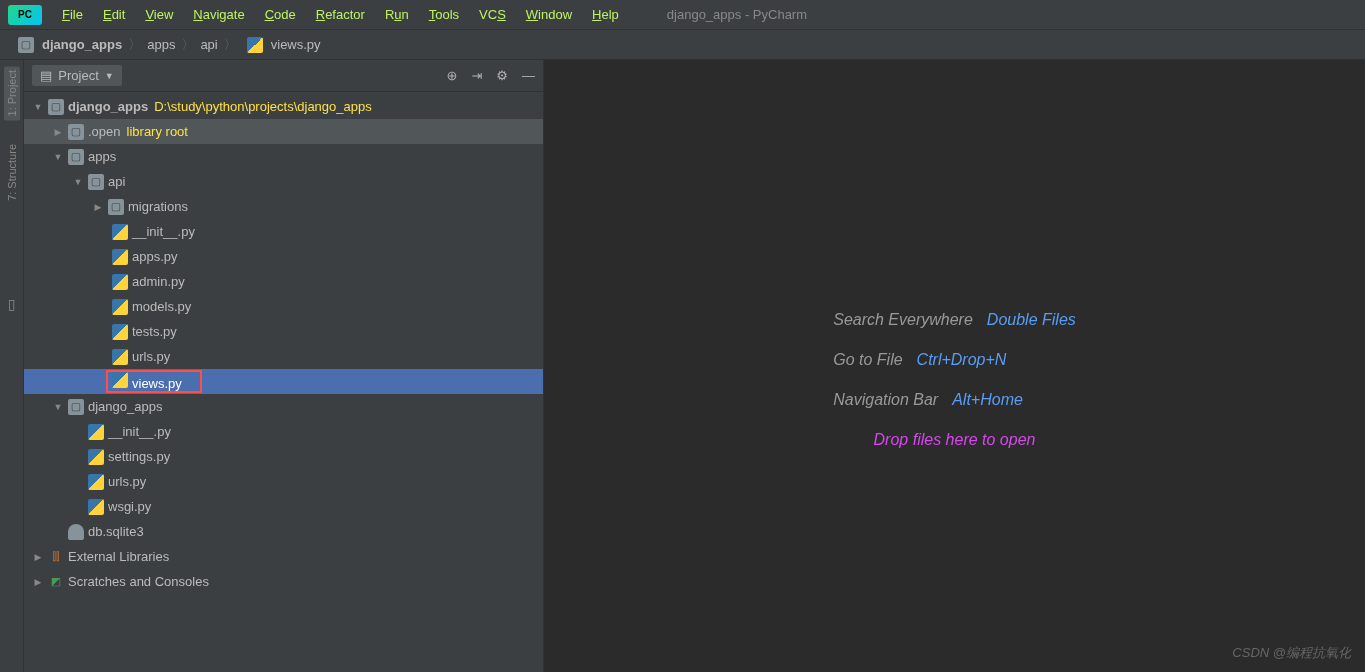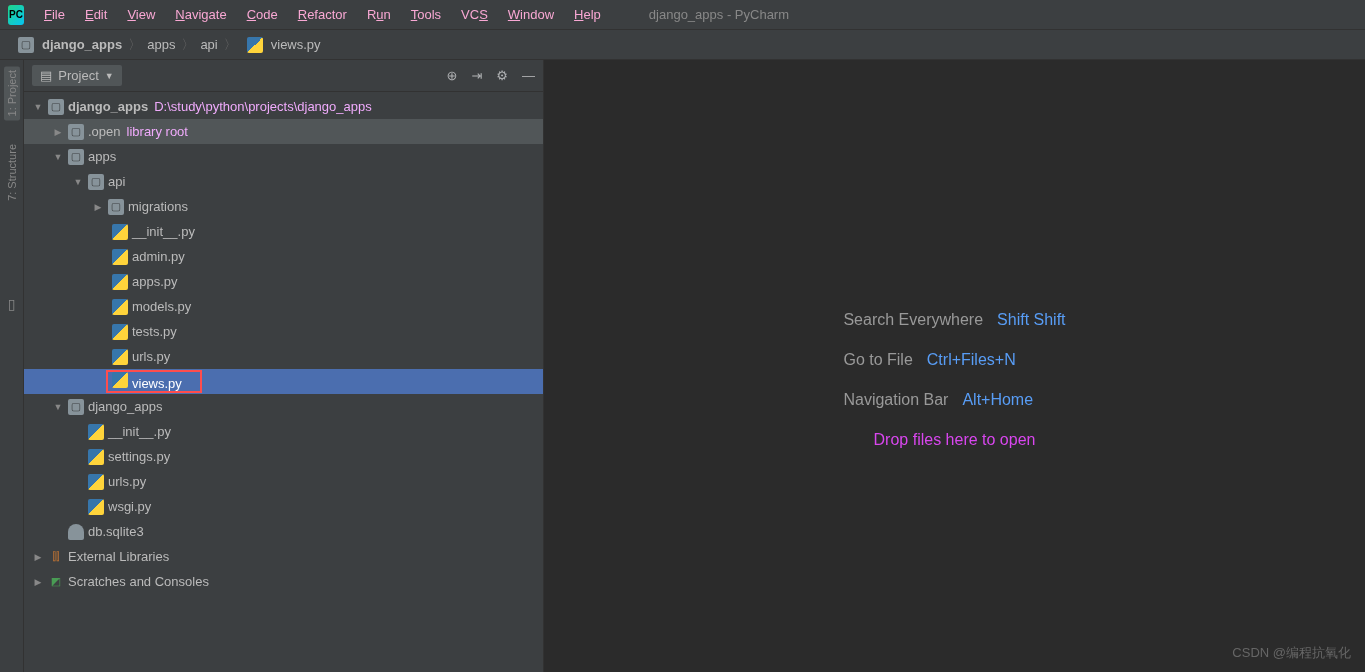--- a/index.html
+++ b/index.html
@@ -1,21 +1,21 @@
 <!DOCTYPE html>
 <html><head>
 <meta charset="utf-8">
 <style>
 * { margin: 0; padding: 0; box-sizing: border-box; font-family: "Segoe UI", Arial, sans-serif; }
 body { background: #3c3f41; color: #bbbbbb; width: 1365px; height: 672px; overflow: hidden; font-size: 13px; }
 
 .titlebar { height: 30px; display: flex; align-items: center; padding: 0 8px; background: #3c3f41; border-bottom: 1px solid #323232; }
-.app-icon { width: 16px; height: 20px; background: linear-gradient(135deg, #21d789, #07c3f2); border-radius: 3px; margin-right: 12px; display:flex; align-items:center; justify-content:center; color:#000; font-size:10px; font-weight:bold; }
+.app-icon { width: 34px; height: 20px; background: linear-gradient(135deg, #21d789, #07c3f2); border-radius: 3px; margin-right: 12px; display:flex; align-items:center; justify-content:center; color:#000; font-size:10px; font-weight:bold; }
 .menu { display: flex; gap: 4px; }
-.menu-item { padding: 2px 8px; cursor: pointer; color: #f9a8d4; }
+.menu-item { padding: 2px 8px; cursor: pointer; color: #bef264; }
 .menu-item u { text-decoration: underline; }
 .win-title { margin-left: 40px; color: #888888; }
 
 .navbar { height: 30px; display: flex; align-items: center; padding: 0 10px; background: #3c3f41; border-bottom: 1px solid #323232; }
 .crumb { color: #bbbbbb; padding: 2px 4px; display: flex; align-items: center; gap: 4px; }
 .crumb-sep { color: #666; margin: 0 2px; }
 
 .main { display: flex; height: calc(672px - 60px); }
 .gutter { width: 24px; background: #3c3f41; border-right: 1px solid #323232; display:flex; flex-direction:column; align-items:center; padding-top:6px; gap:20px; }
 .gutter-label { writing-mode: vertical-rl; transform: rotate(180deg); color: #888; font-size: 11px; padding: 4px 0; cursor:pointer; }
@@ -32,24 +32,24 @@
 .tree-row.sel { background:#4b6eaf; color:#fff; }
 .tree-row.venv { background:#515658; }
 .arrow { width:12px; display:inline-block; text-align:center; color:#888; font-size:9px; }
 .indent { display:inline-block; }
 .ficon { width:16px; height:16px; margin:0 4px; display:inline-flex; align-items:center; justify-content:center; font-size:11px; border-radius:2px; }
 .ficon.folder { background:#87939a; color:#3c3f41; }
 .ficon.py { background:linear-gradient(135deg,#3776ab 50%,#ffd43b 50%); }
 .ficon.db { background:#87939a; border-radius:50% 50% 2px 2px; }
 .ficon.lib { color:#cc7832; }
 .ficon.scratch { color:#499c54; }
-.muted { color:#f0abfc; margin-left:6px; }
+.muted { color:#fde047; margin-left:6px; }
 .highlight-box { border:2px solid #ff4d4d; padding:0 18px 0 0; margin-left:-2px; }
 
-.editor { flex:1; background:#2b2b2b; position:relative; }
+.editor { flex:1; background:#2b2b2b; position:relative;font-style:italic; }
 .welcome { position:absolute; top:50%; left:50%; transform:translate(-50%,-40%); display:flex; flex-direction:column; gap:22px; }
 .wel-row { display:flex; gap:14px; font-size:16px; color:#999; white-space:nowrap; }
 .wel-row .key { color:#589df6; }
 .wel-row.center { justify-content:center; color:#d946ef; }
 
 .watermark { position:absolute; bottom:10px; right:14px; color:#666; font-size:13px; }
 </style>
 </head>
 <body>
 
@@ -144,26 +144,26 @@
           <span>migrations</span>
         </div>
       <div class="tree-row">
           <span class="indent" style="width:76px"></span>
           <span class="ficon py"></span>
           <span>__init__.py</span>
         </div>
       <div class="tree-row">
           <span class="indent" style="width:76px"></span>
           <span class="ficon py"></span>
+          <span>apps.py</span>
+        </div>
+      <div class="tree-row">
+          <span class="indent" style="width:76px"></span>
+          <span class="ficon py"></span>
           <span>admin.py</span>
-        </div>
-      <div class="tree-row">
-          <span class="indent" style="width:76px"></span>
-          <span class="ficon py"></span>
-          <span>apps.py</span>
         </div>
       <div class="tree-row">
           <span class="indent" style="width:76px"></span>
           <span class="ficon py"></span>
           <span>models.py</span>
         </div>
       <div class="tree-row">
           <span class="indent" style="width:76px"></span>
           <span class="ficon py"></span>
           <span>tests.py</span>
@@ -220,25 +220,25 @@
           <span class="ficon scratch">◩</span>
           <span>Scratches and Consoles</span>
         </div>
     </div>
   </div>
 
   <div class="editor">
     <div class="welcome">
       <div class="wel-row">
           <span>Search Everywhere</span>
-          <span class="key">Shift Shift</span>
+          <span class="key">Double Files</span>
         </div>
       <div class="wel-row">
           <span>Go to File</span>
-          <span class="key">Ctrl+Files+N</span>
+          <span class="key">Ctrl+Drop+N</span>
         </div>
       <div class="wel-row">
           <span>Navigation Bar</span>
           <span class="key">Alt+Home</span>
         </div>
       <div class="wel-row center">
           <span>Drop files here to open</span>
         </div>
     </div>
     <div class="watermark">CSDN @编程抗氧化</div>

